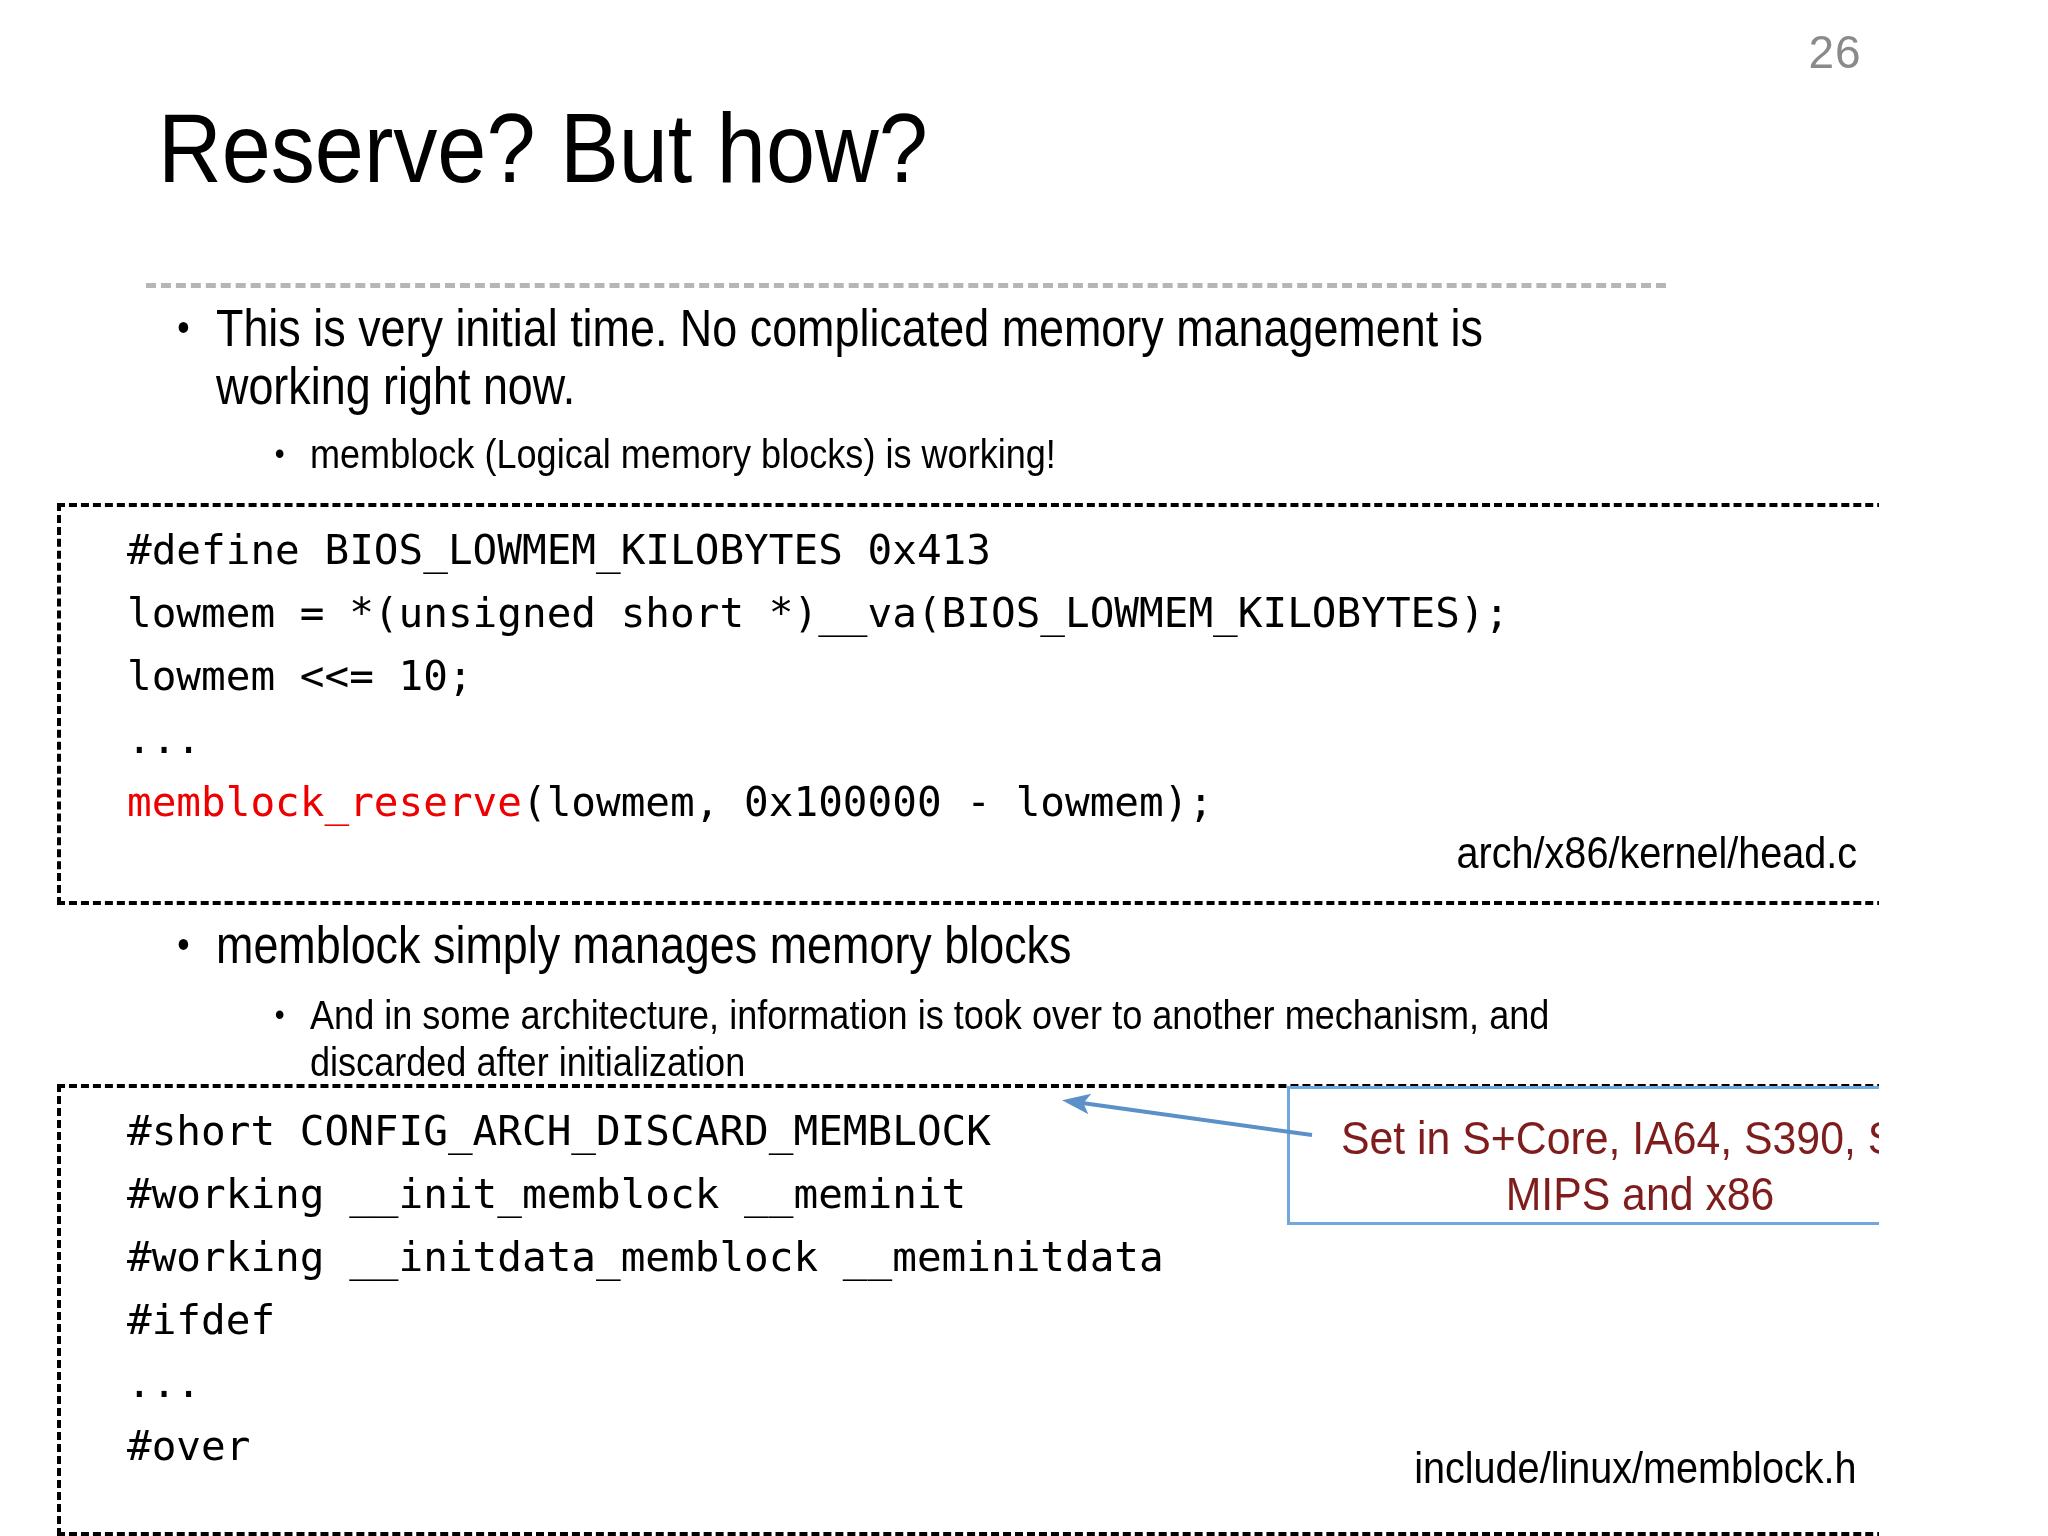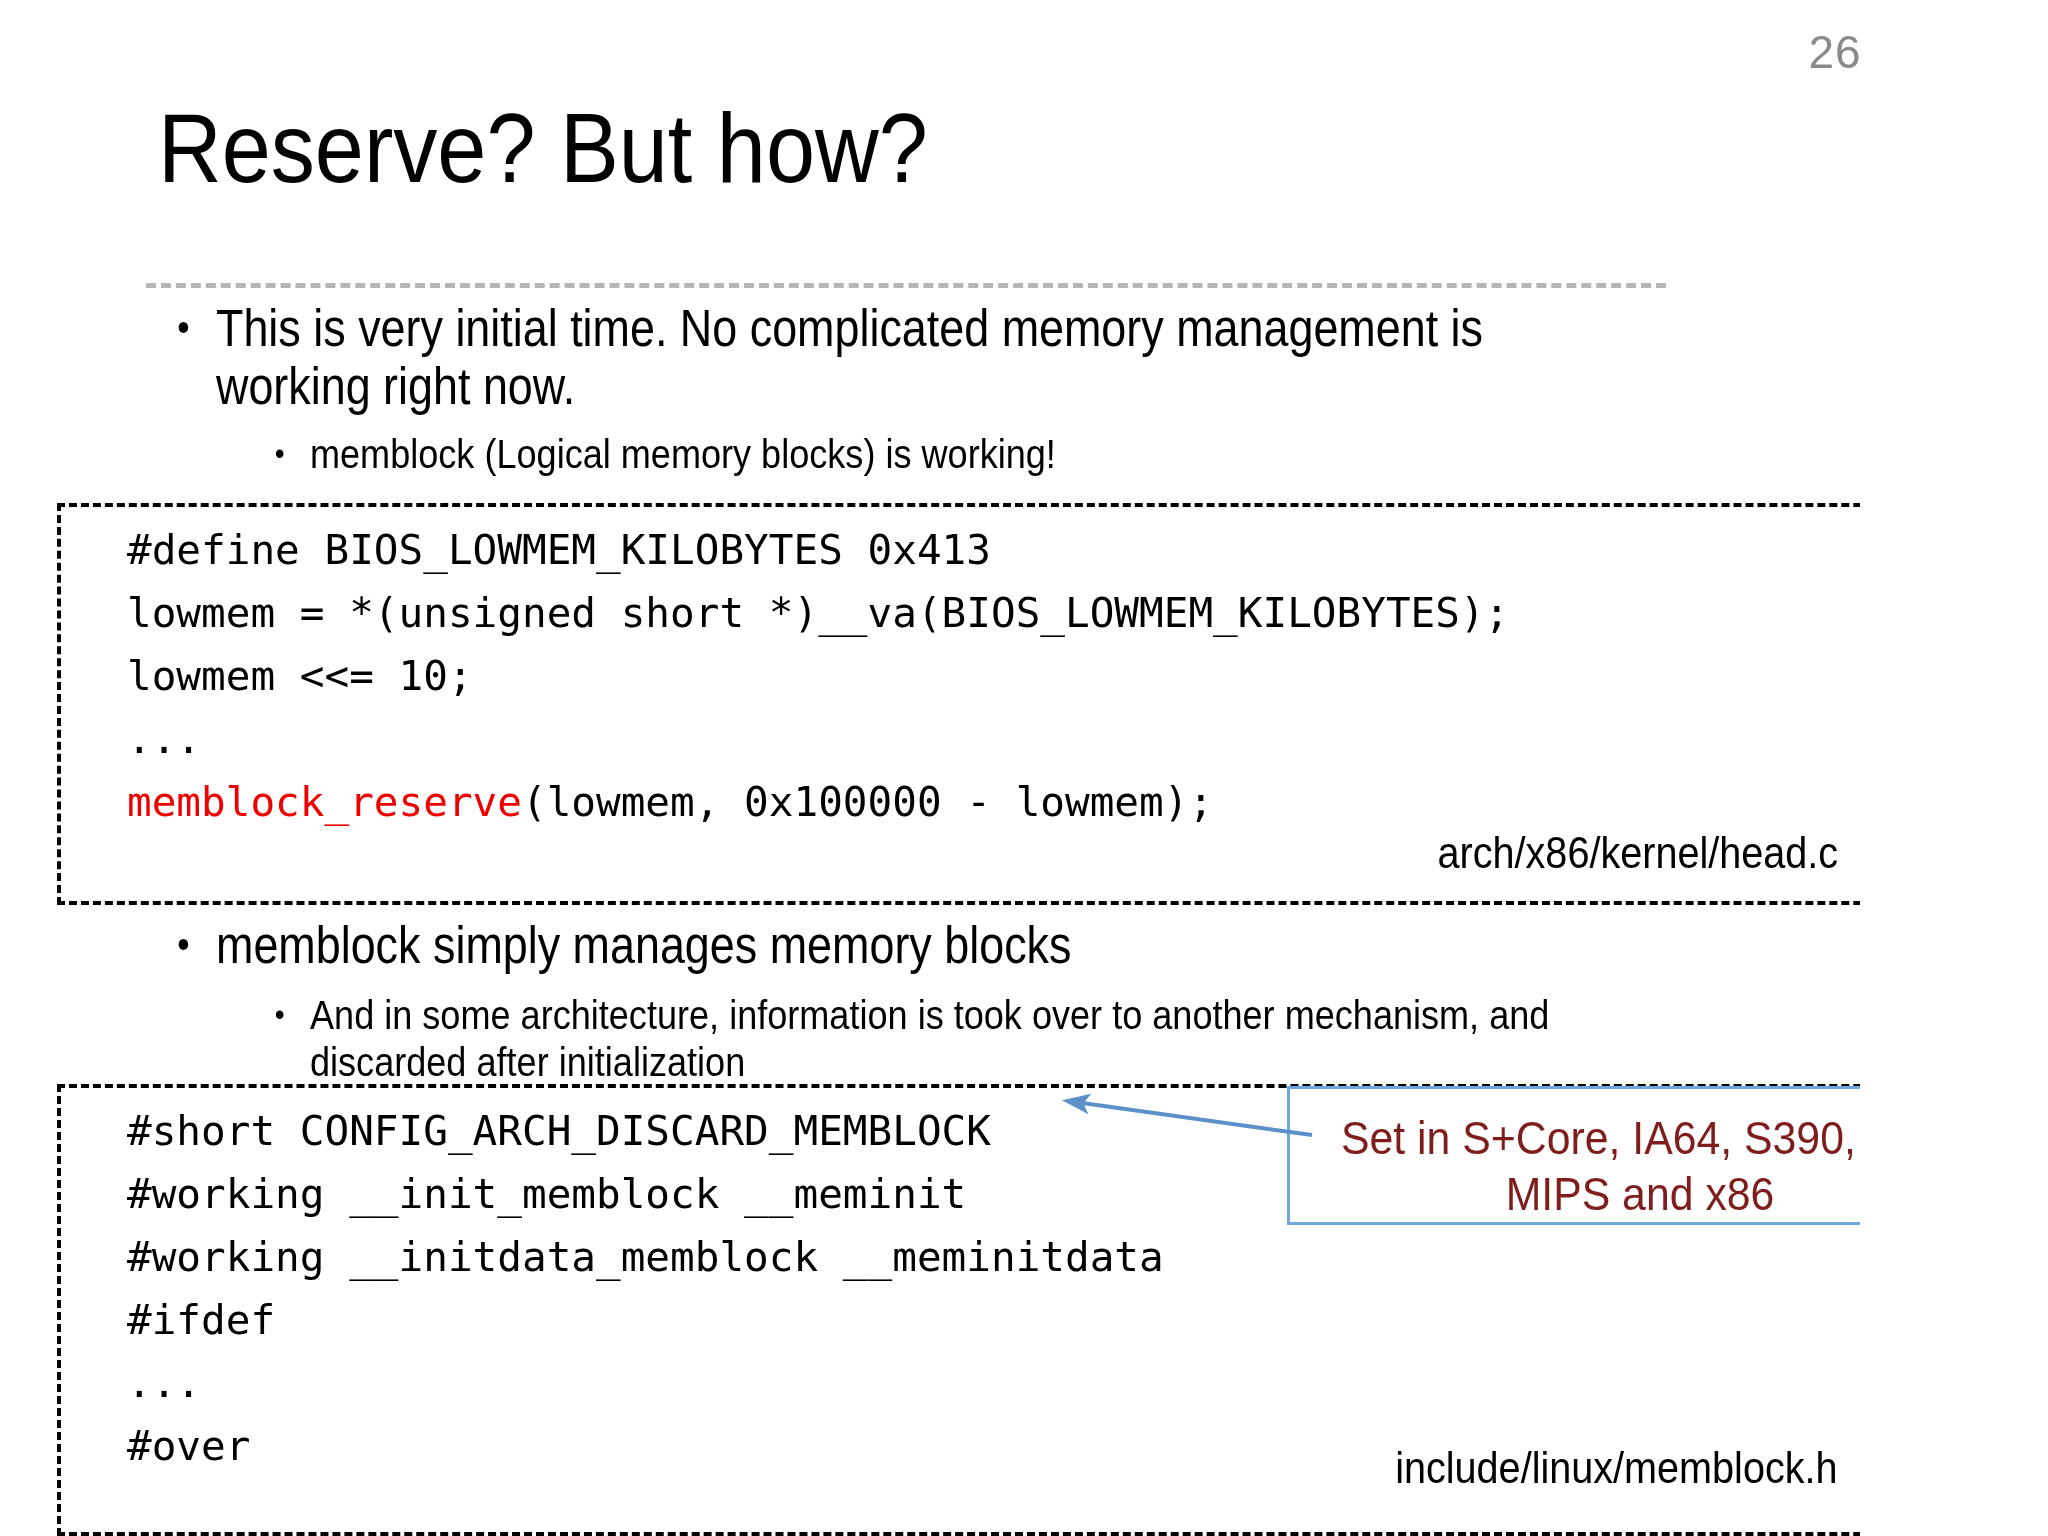--- a/index.html
+++ b/index.html
@@ -9,20 +9,21 @@
   }
   body {
     font-family: "Liberation Sans", sans-serif;
   }
   #slide {
     position: relative;
     width: 1860px;
     height: 1536px;
     background: #ffffff;
     overflow: hidden;
+    padding-left: 19px;
   }
 
   
   #page-number {
     position: absolute;
     left: 1775px;
     top: 25px;
     width: 120px;
     text-align: center;
     font-family: "Liberation Sans", sans-serif;

